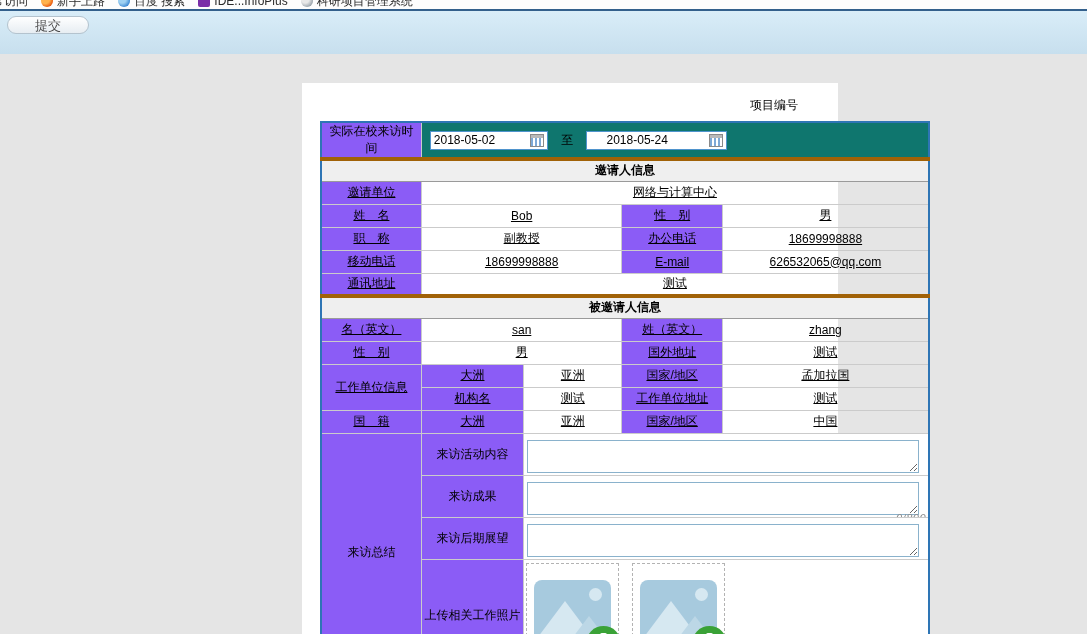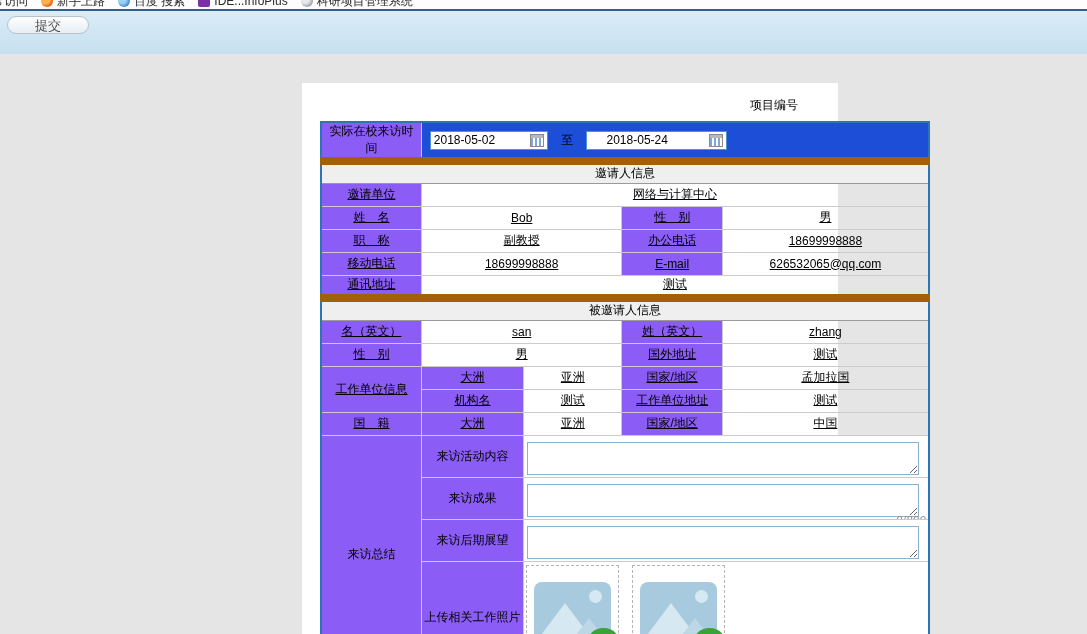--- a/index.html
+++ b/index.html
@@ -43,30 +43,30 @@
 
   
   table.form-table {
     position:absolute; left:18px; top:38px; width:610px;
     border-collapse:collapse; table-layout:fixed;
     border:2px solid #2e75b5;
   }
   .form-table td { border:1px solid #cbcbcb; text-align:center; font-size:12px; padding:0 2px; overflow:hidden; }
   .form-table td.lbl { background:#8b5cf6; }
   .form-table tr.section-hdr td {
-    background:#efefef; font-weight:normal; height:22px;
-    border-top:8px solid #a16207; border-bottom:1px solid #9a9a9a;
+    background:#efefef; font-weight:bold; height:22px;
+    border-top:4px solid #a16207; border-bottom:1px solid #9a9a9a;
   }
   tr.r-date td { height:25px; }
   tr.r td { height:23px;text-decoration:underline; }
   tr.r-ta td { height:42px; }
   tr.r-up td { height:112px; }
 
   
-  .date-cell { text-align:left !important; padding-left:8px !important; background:#1d4ed8; }
+  .date-cell { text-align:left !important; padding-left:8px !important; background:#0f766e; }
   .date-box {
     display:inline-flex; align-items:center; justify-content:space-between;
     width:118px; height:19px; border:1px solid #4f94cd; background:#fff;
     padding:0 3px; vertical-align:middle; cursor:text;
   }
   .date-box.wide { width:141px;padding-left:20px; }
   .date-text { font-size:12px; color:#000; }
   .to-sep { display:inline-block; margin:0 9px 0 10px; vertical-align:middle; }
   .cal-icon {
     width:14px; height:13px; border:1px solid #8a8a8a; background:#fff;

